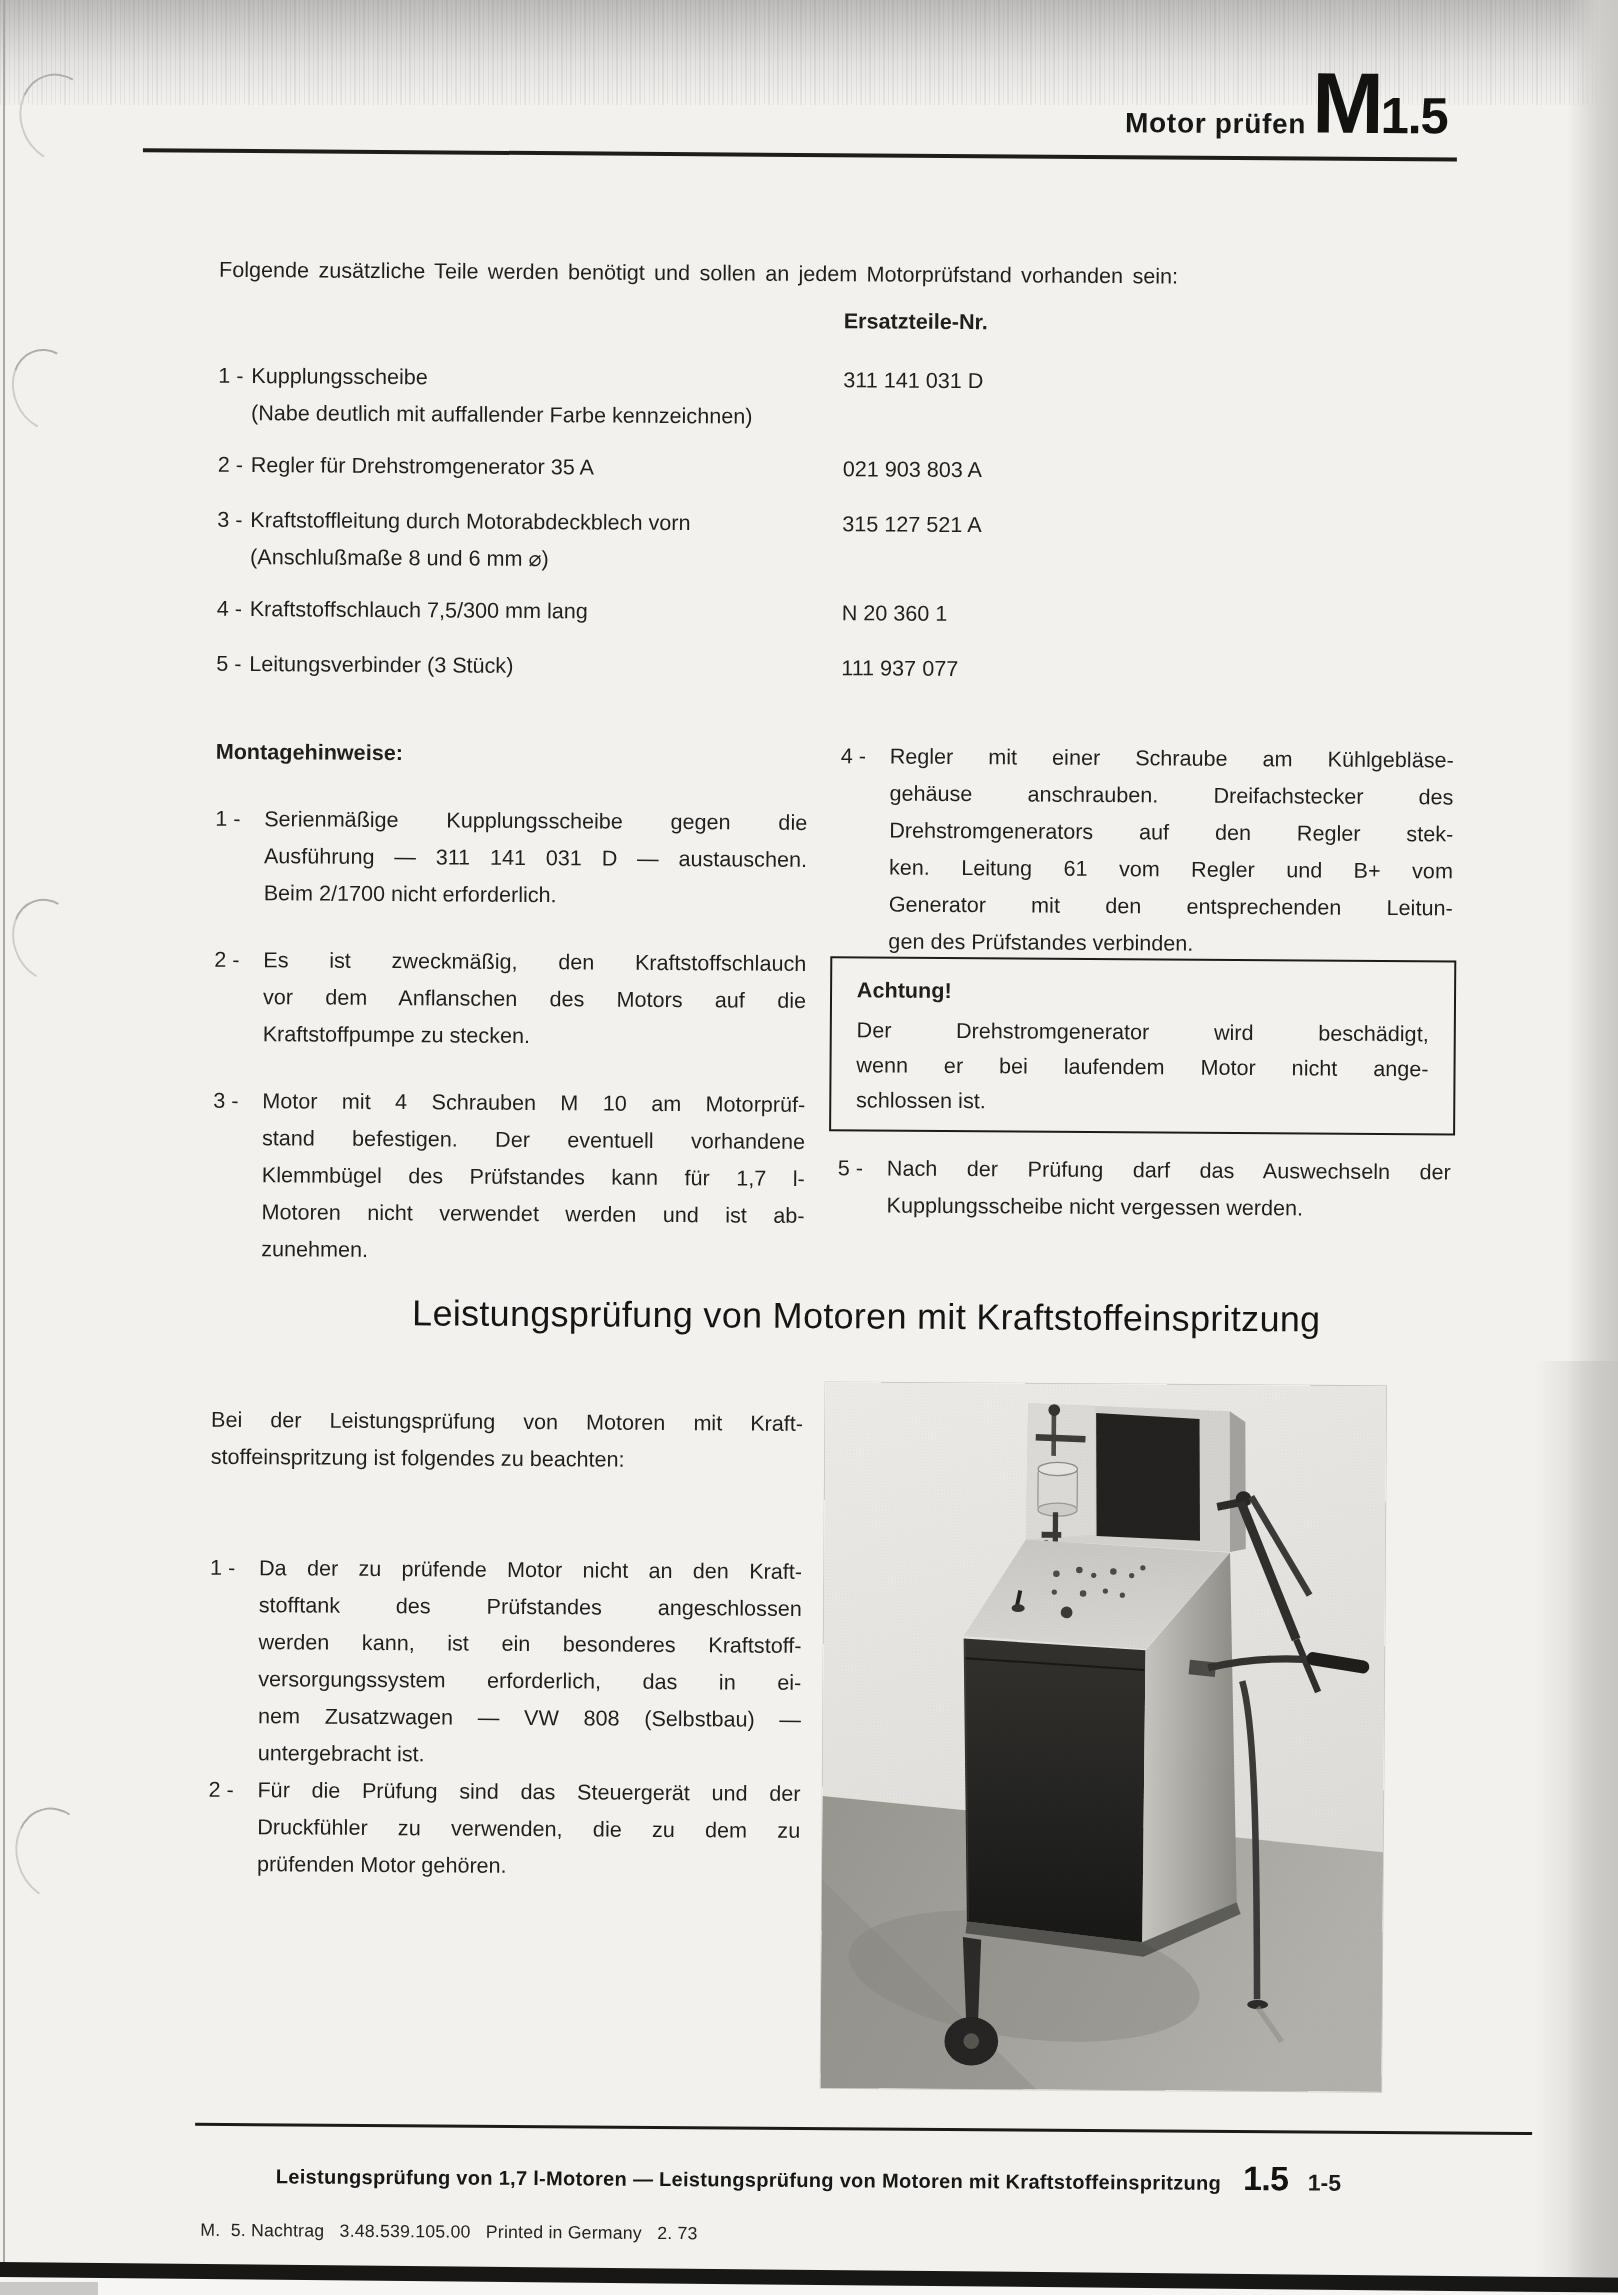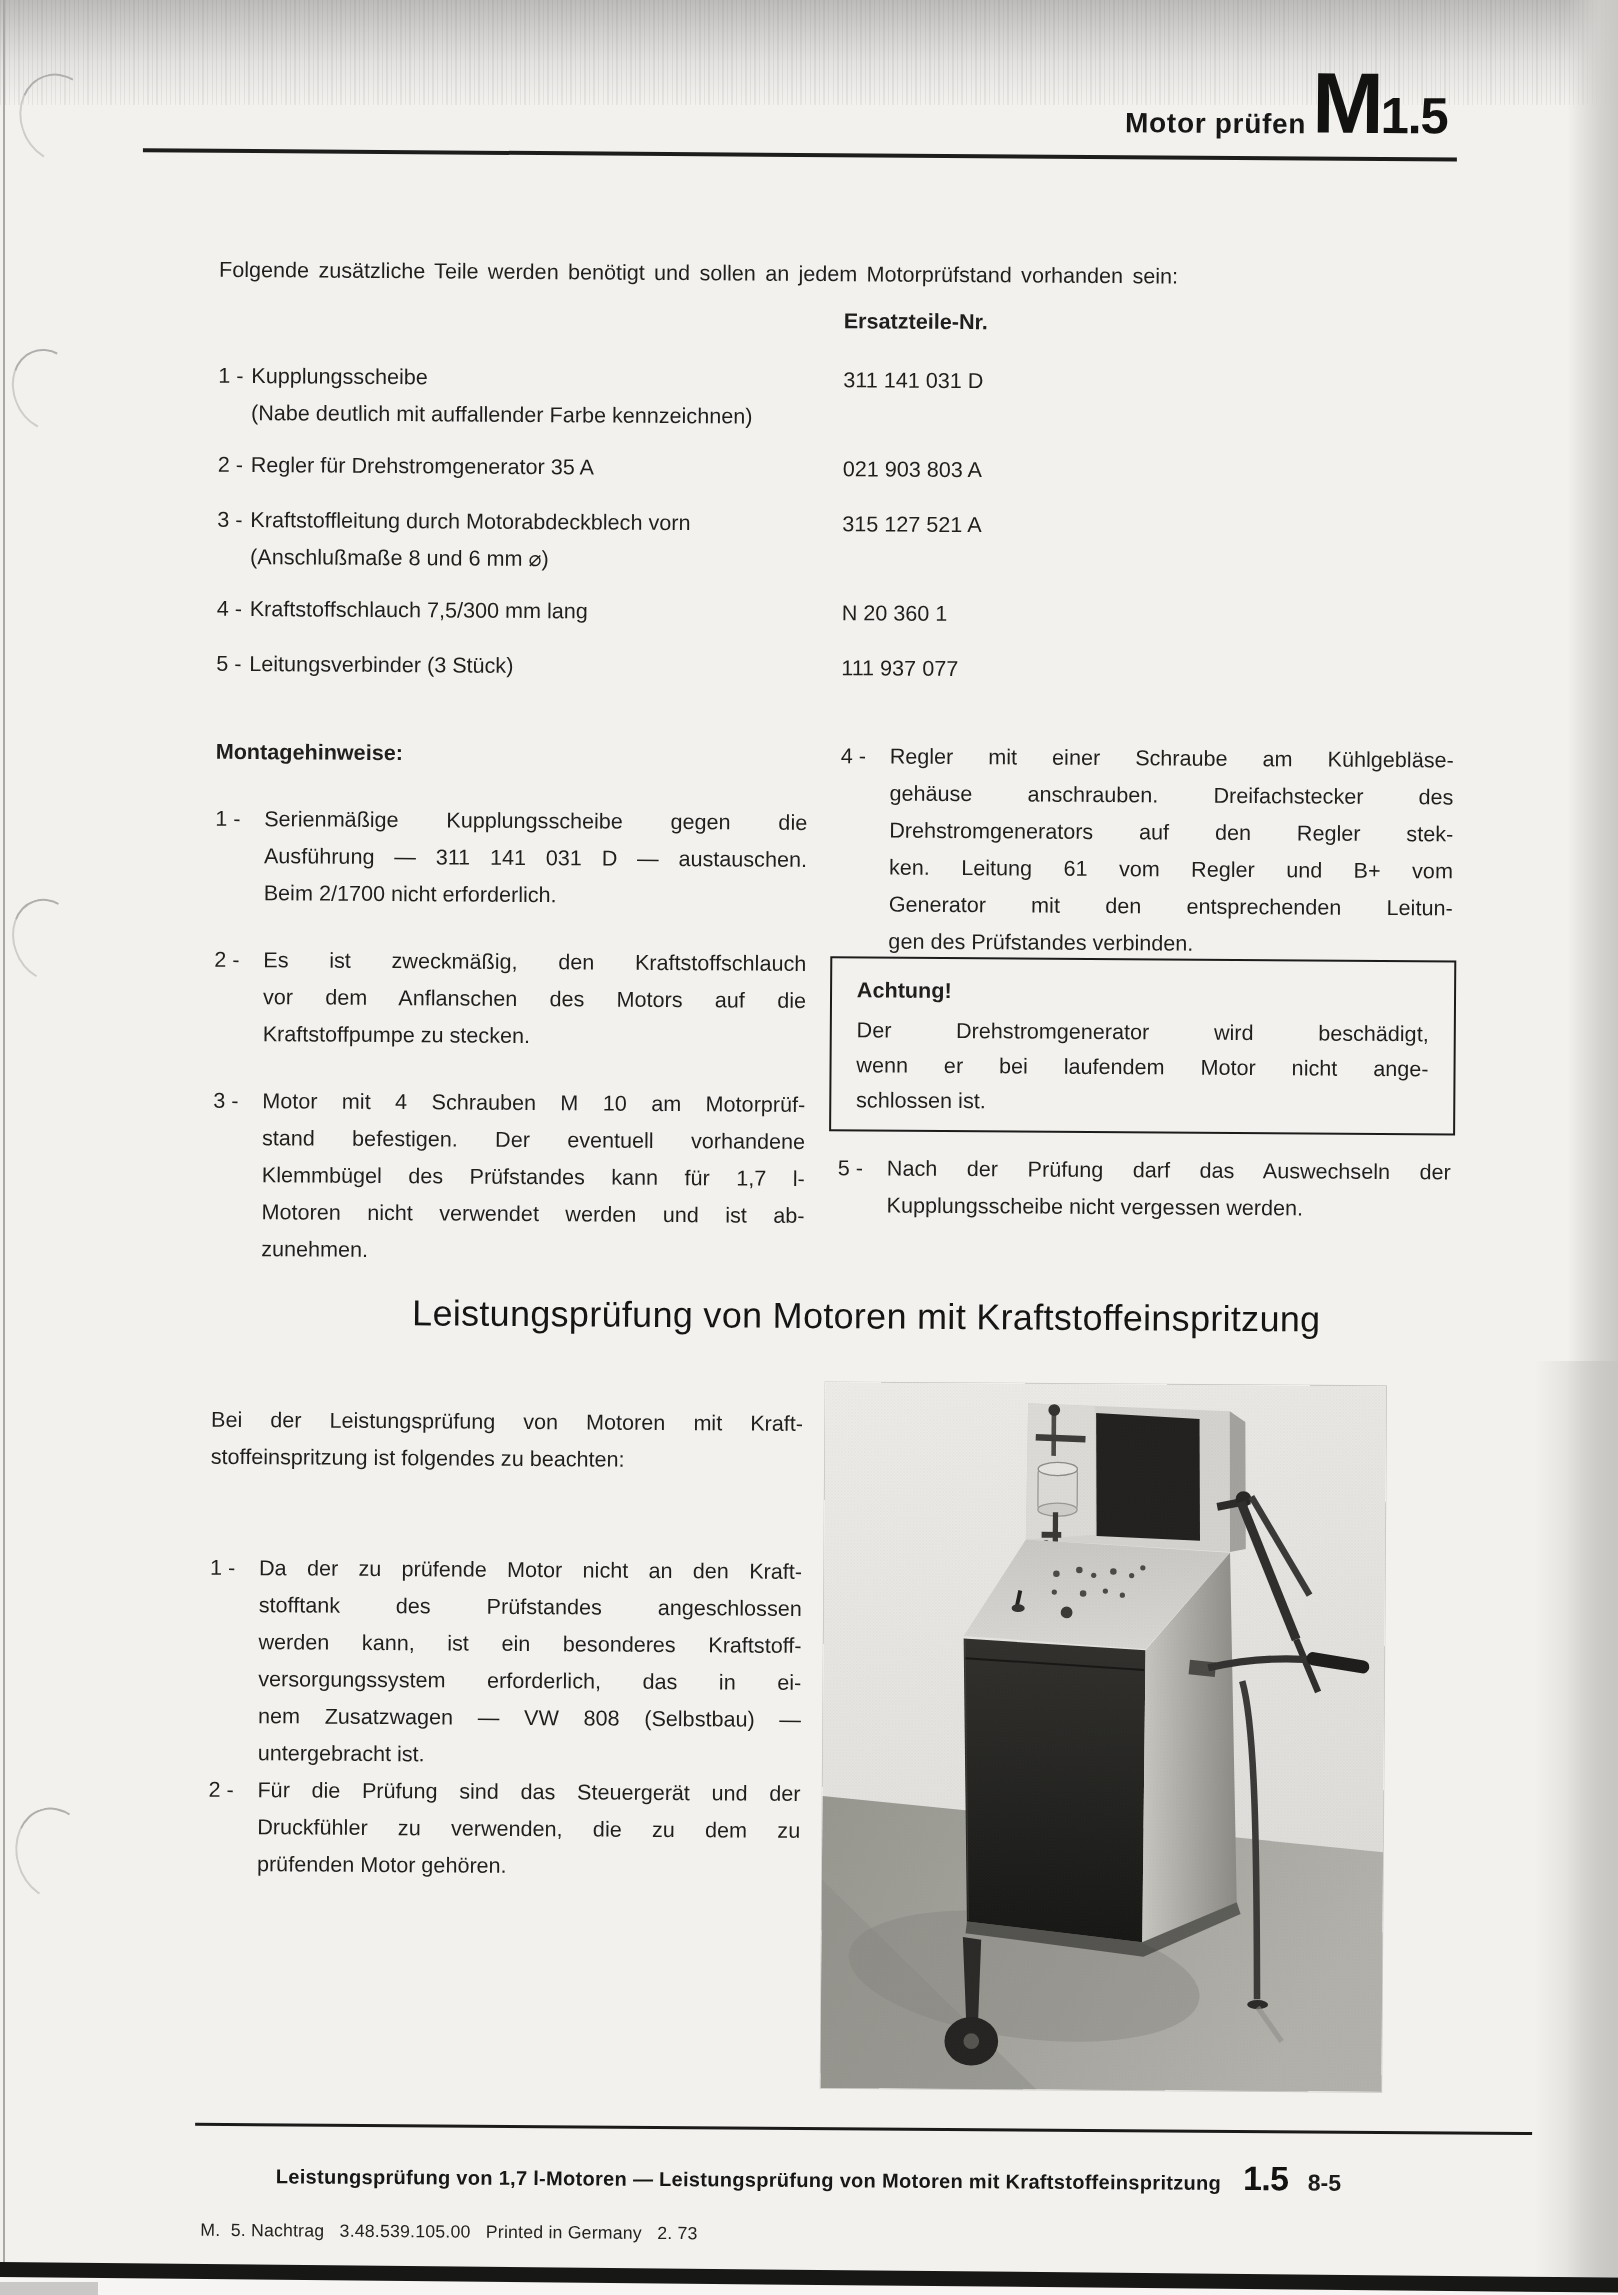--- a/index.html
+++ b/index.html
@@ -340,19 +340,19 @@
         </g>
 
         <rect x="0" y="0" width="857" height="1078" fill="url(#ht)"></rect>
       </svg>
     </div>
 
     <div class="abs f-rule"></div>
     <div class="abs f-line">
       <span class="f-title">Leistungsprüfung von 1,7 l-Motoren — Leistungsprüfung von Motoren mit Kraftstoffeinspritzung</span>
       <span class="f-code">1.5</span>
-      <span class="f-page">8-5</span>
+      <span class="f-page">1-5</span>
     </div>
     <div class="abs imprint">M.  5. Nachtrag   3.48.539.105.00   Printed in Germany   2. 73</div>
 
   </div>
 </div>
 
 
 </body></html>

